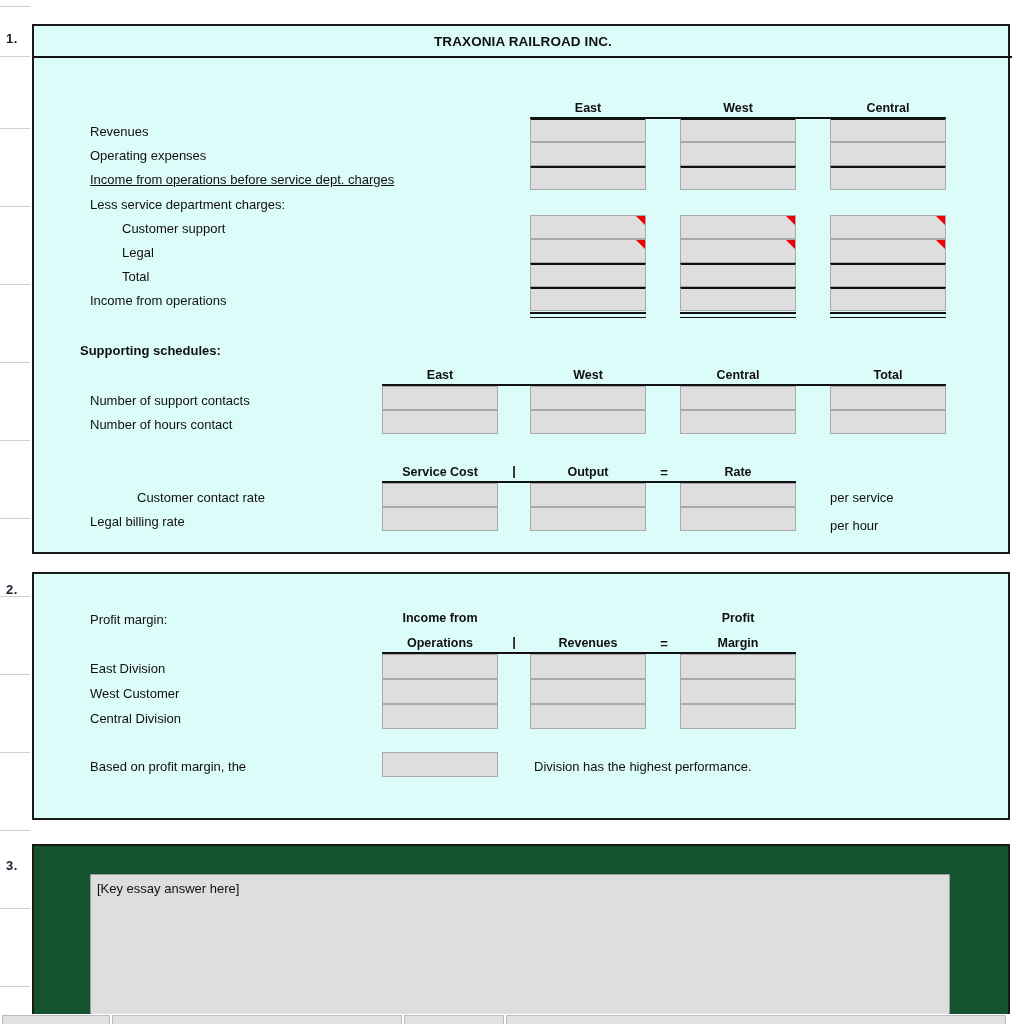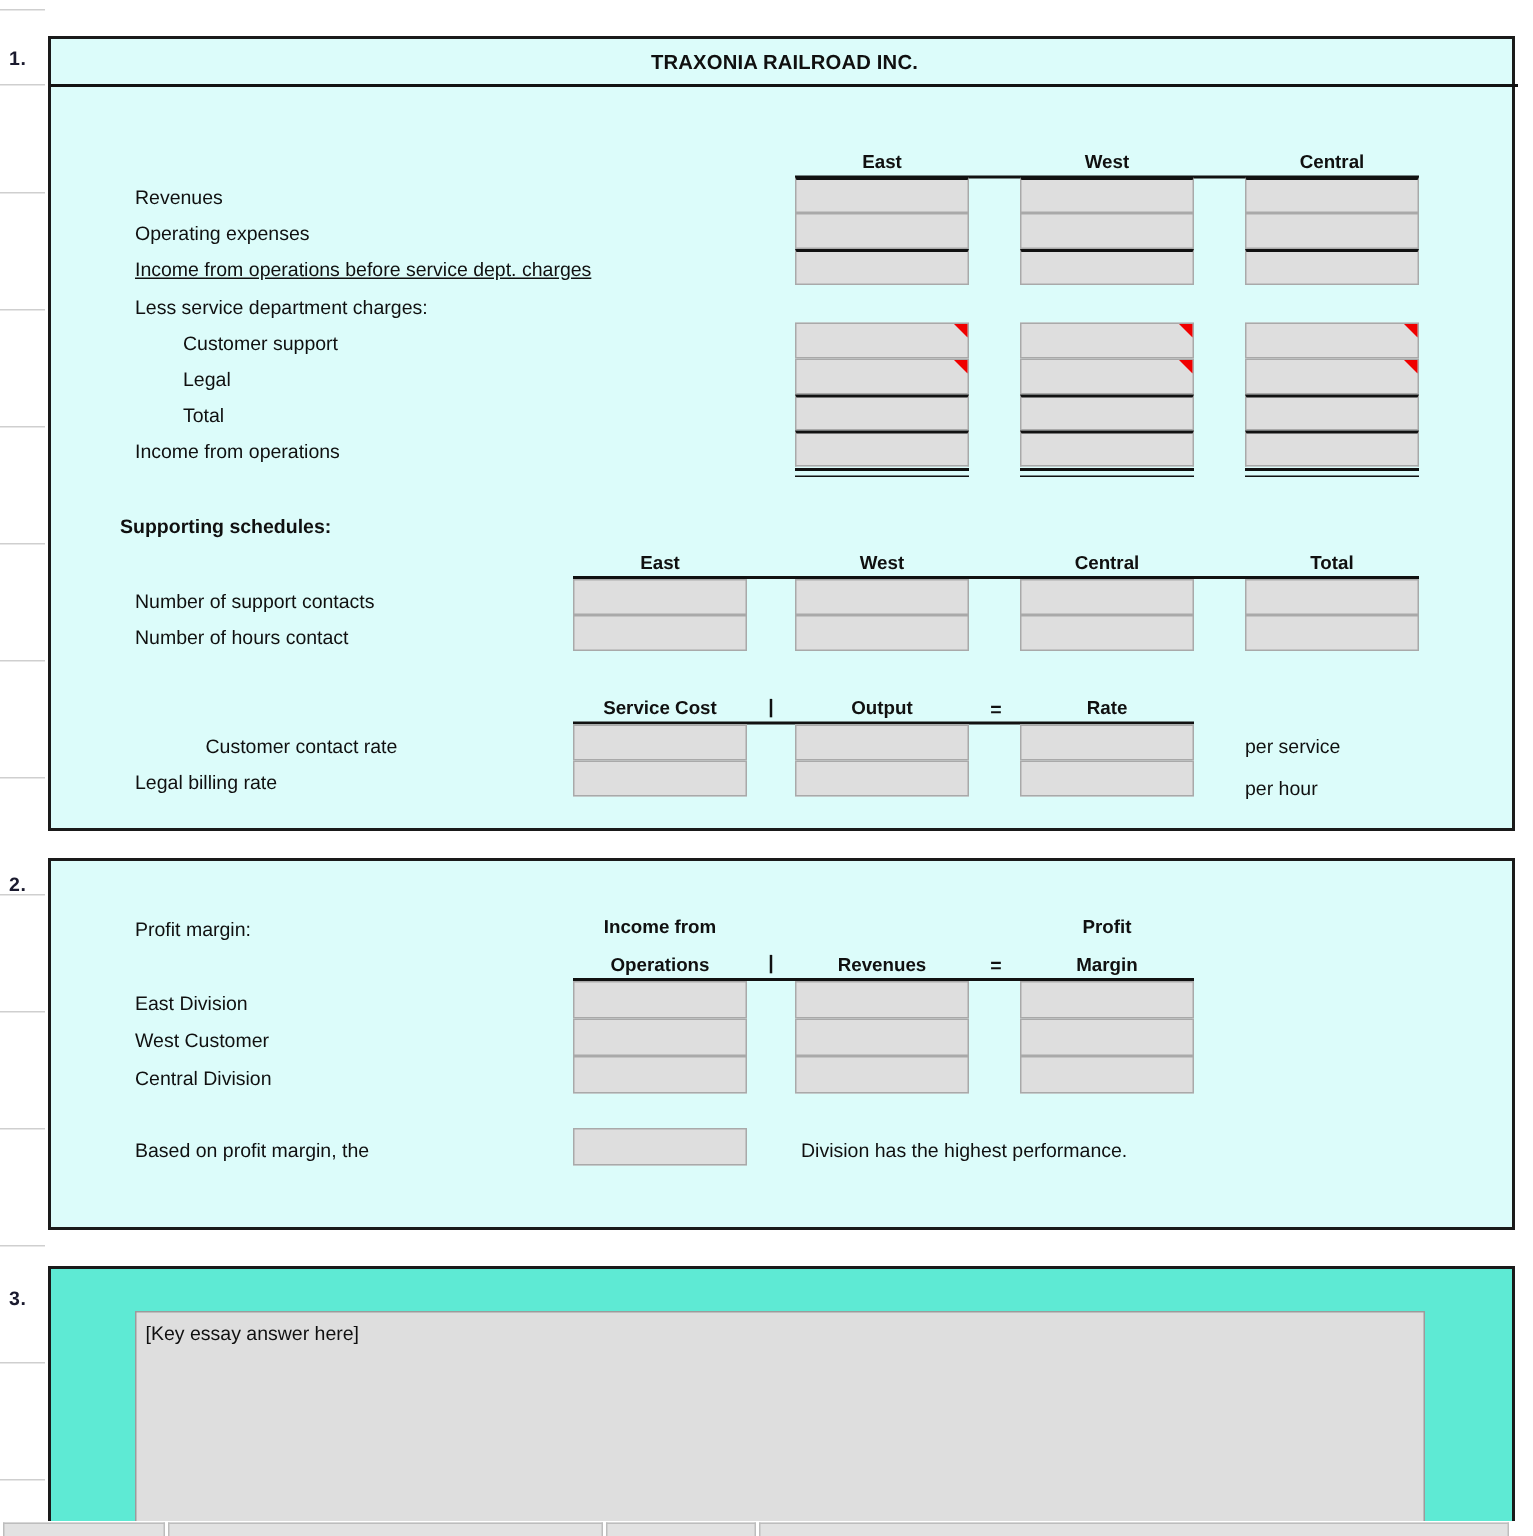--- a/index.html
+++ b/index.html
@@ -21,21 +21,21 @@
     letter-spacing:.5px;
   }
 
   
   .panel{
     position:absolute;left:32px;width:978px;
     border:2px solid #1a1a1a;
     box-sizing:border-box;
   }
   .panel.cyan{background:#dcfcfa;}
-  .panel.green{background:#5eead4;}
+  .panel.green{background:#14532d;}
 
   #panel1{top:24px;height:530px;}
   #panel2{top:572px;height:248px;}
   #panel3{top:844px;height:180px;border-bottom:none;}
 
   
   .title-block{
     position:absolute;left:0;top:6px;width:978px;
     text-align:center;
     border-bottom:2px solid #111;

